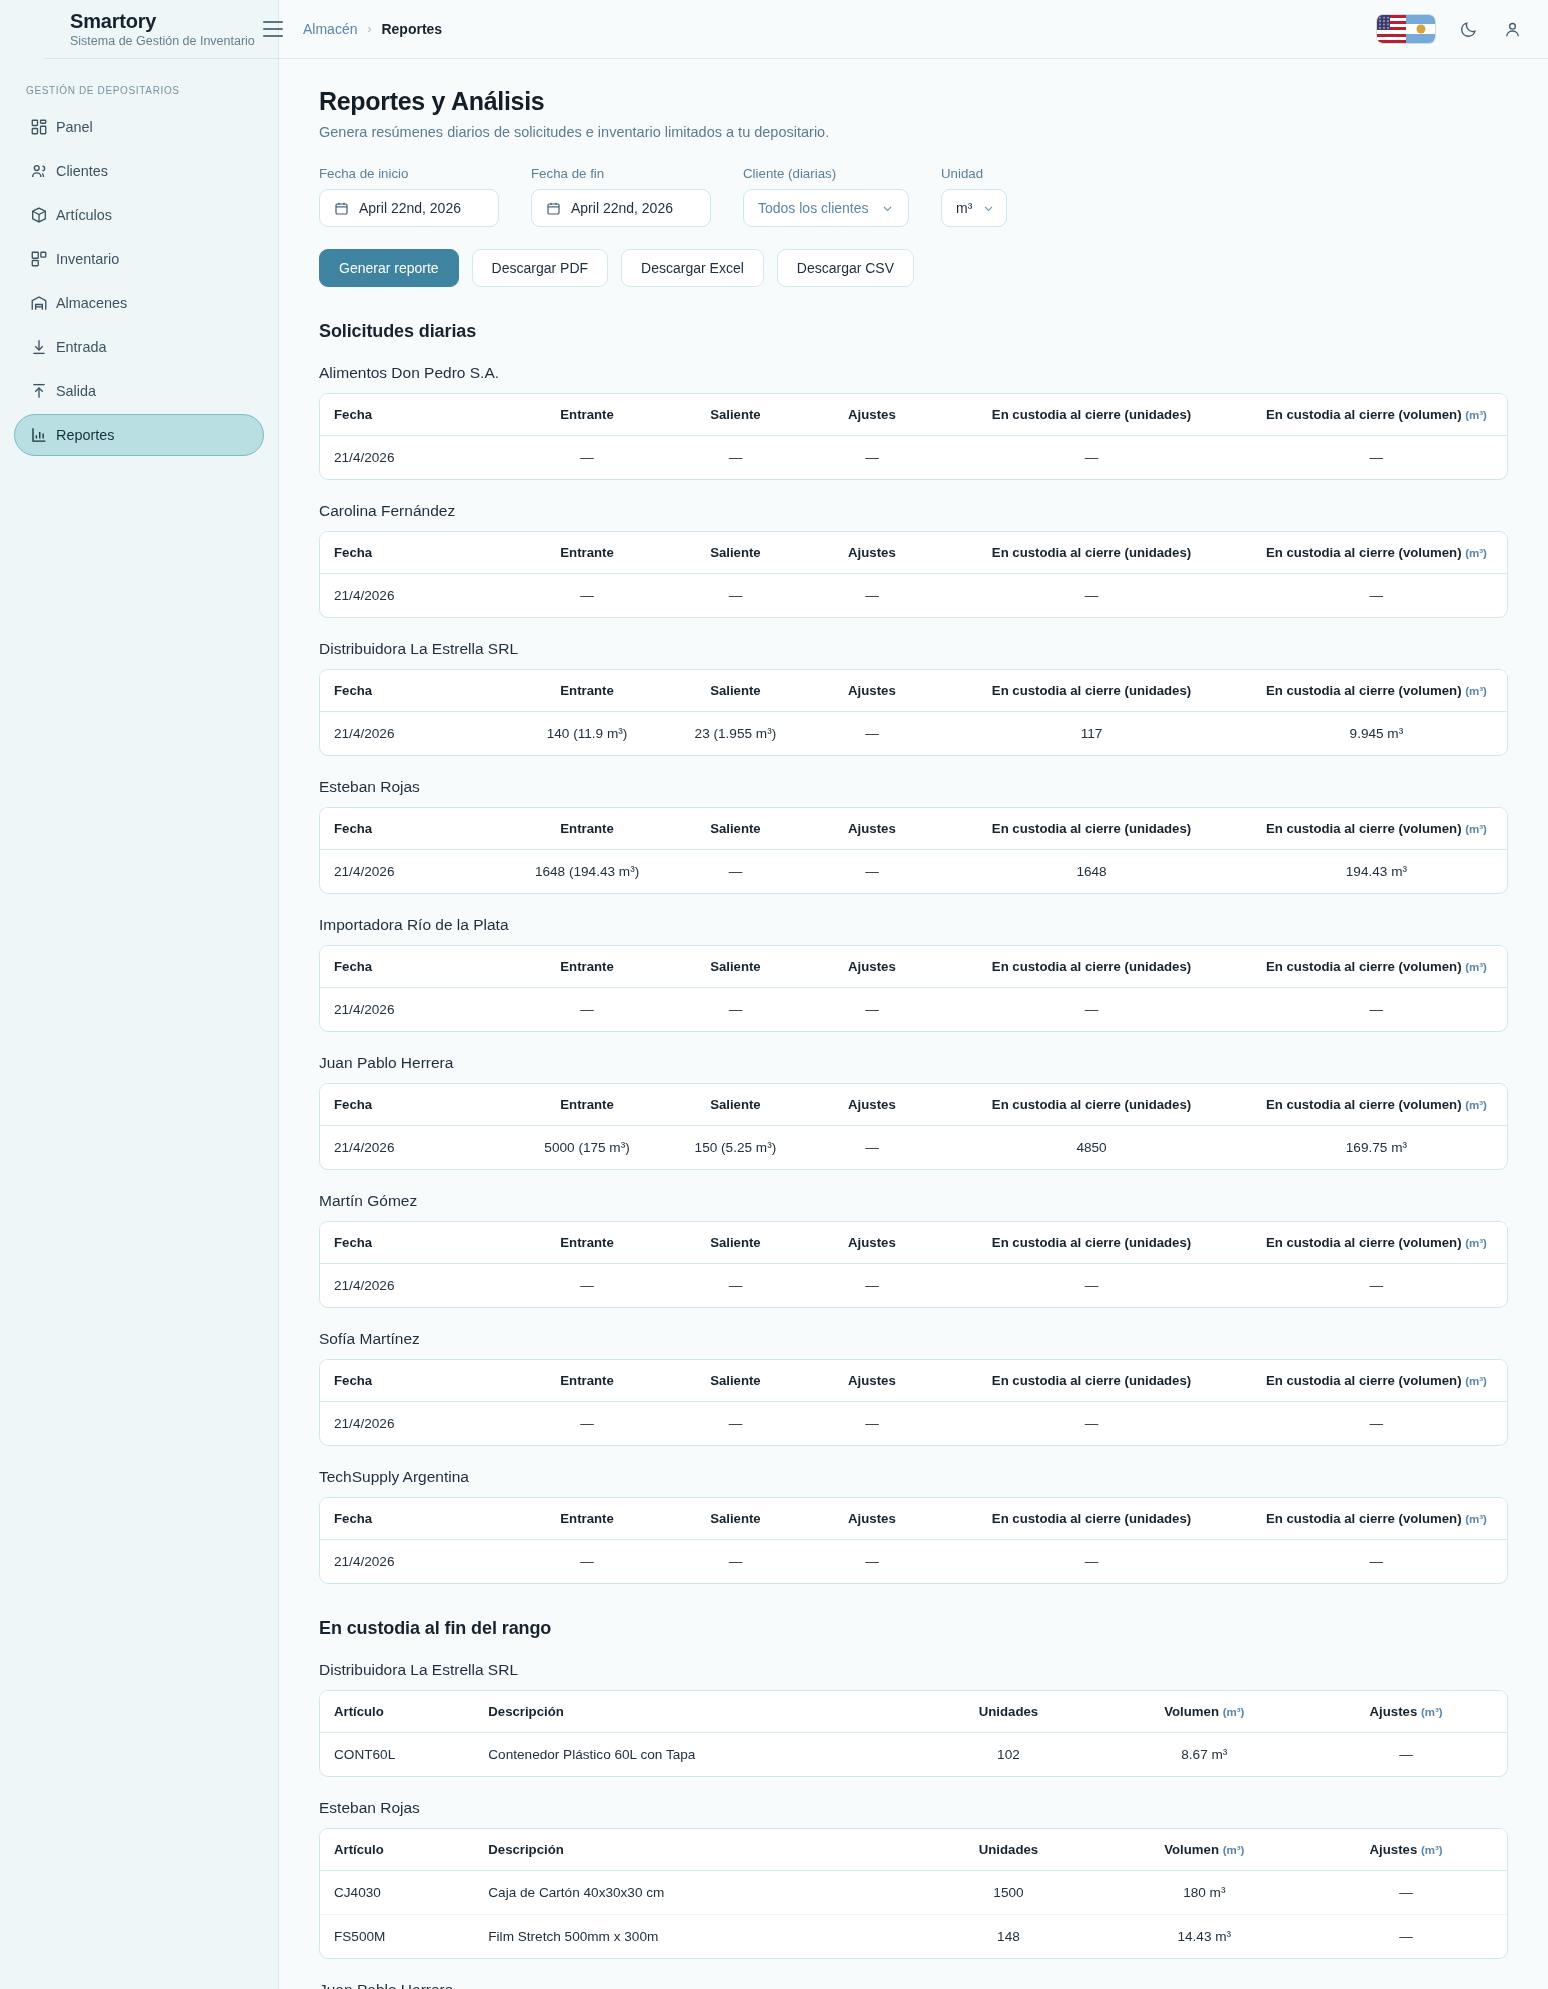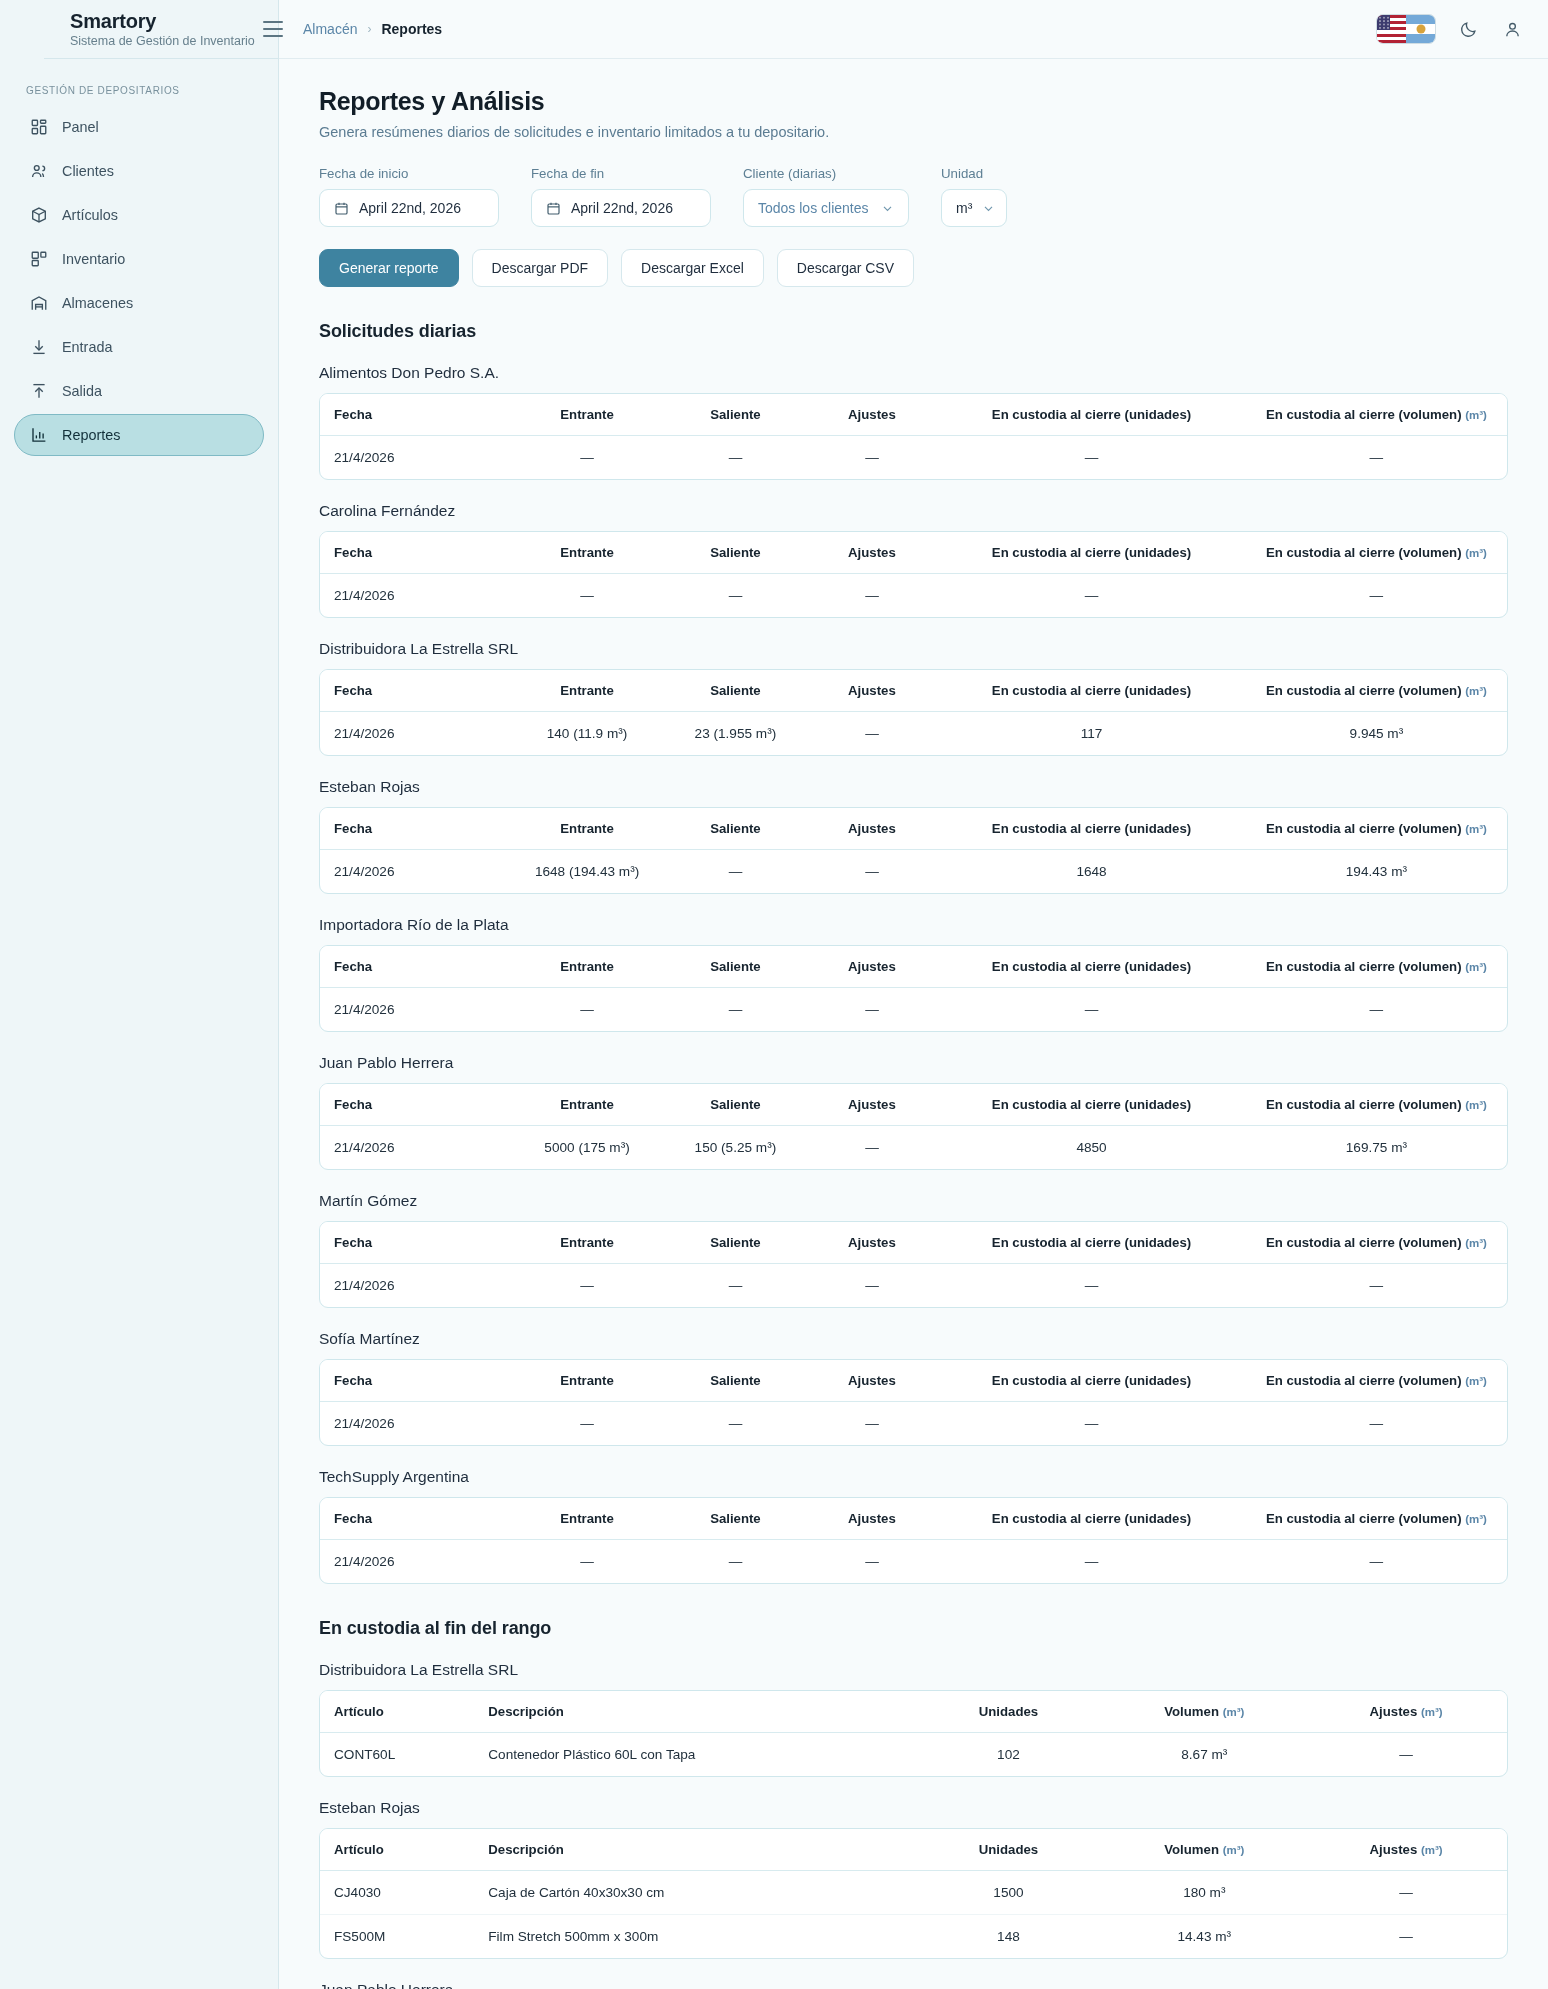--- a/index.html
+++ b/index.html
@@ -56,21 +56,21 @@
 
   .sb-section-label {
     font-size: 10px;
     letter-spacing: 0.65px;
     color: #79919d;
     padding: 26px 0 10px 26px;
     text-transform: uppercase;
   }
   .nav { padding: 0 14px; display: flex; flex-direction: column; gap: 2px; }
   .nav-item {
-    display: flex; align-items: center; gap: 14px;
+    display: flex; align-items: center; gap: 8px;
     height: 42px;
     padding: 0 14px;
     border-radius: 22px;
     font-size: 14.4px;
     color: #3d5260;
     cursor: pointer;
     border: 1px solid transparent;
   }
   .nav-item .ico { width: 19px; height: 19px; flex: 0 0 19px; display:flex; align-items:center; justify-content:center; }
   .nav-item .ico svg { display:block; }

